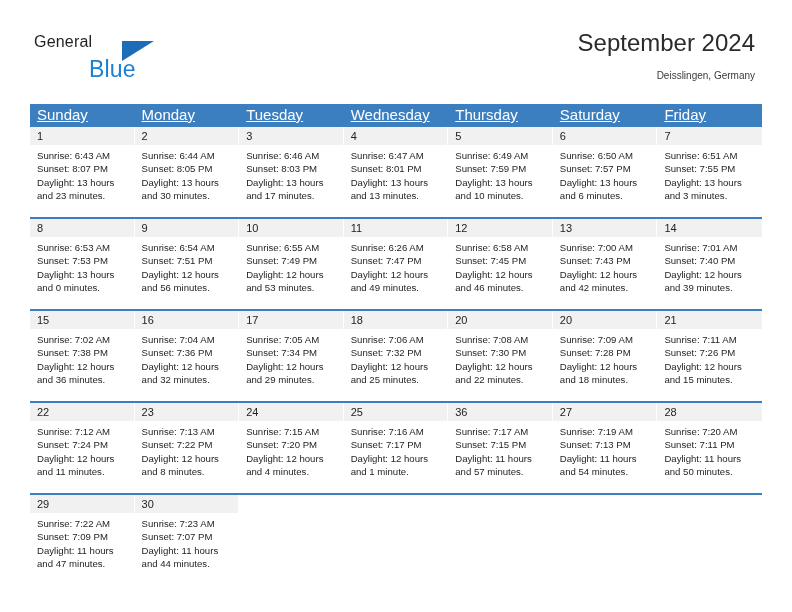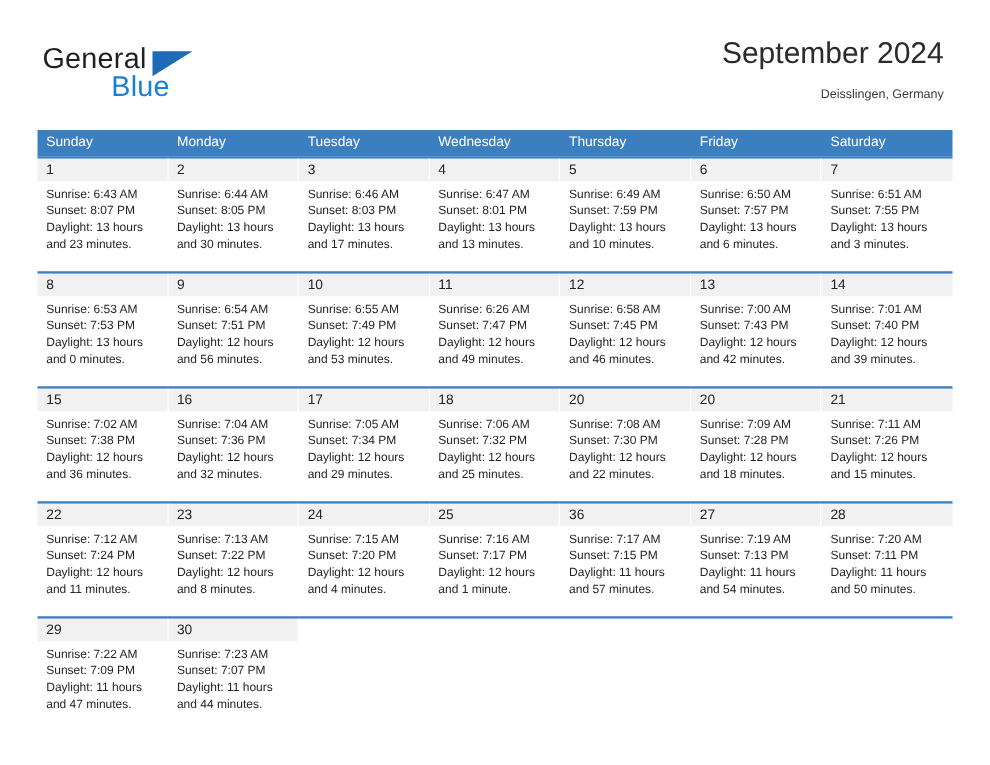--- a/index.html
+++ b/index.html
@@ -31,21 +31,21 @@
   .logo {
     position: absolute;
     left: 34px;
     top: 33px;
     width: 200px;
     height: 56px;
   }
   .logo-general {
     position: absolute;
     left: 0; top: 0;
-    font-size: 23px;
+    font-size: 16px;
     letter-spacing: 0.2px;
     color: #231f20;
     font-family: "Liberation Sans", sans-serif;
   }
   .logo-triangle {
     position: absolute;
     left: 88px;
     top: 8px;
     width: 0; height: 0;
     border-left: 32px solid #1e6bb8;
@@ -92,24 +92,25 @@
     display: flex;
     width: 732px;
     height: 21px;
     background: #3c7fc0;
   }
   .dow {
     width: 104.57px;
     box-sizing: border-box;
     padding-left: 7px;
     color: #ffffff;
-    font-size: 11px;
+    font-size: 15px;
     line-height: 21px;
     white-space: nowrap;
     overflow: hidden;
+    text-decoration: underline;
   }
 
   .week {
     width: 732px;
     margin-top: 0;
   }
   .week-sep {
     height: 14px;
     width: 732px;
     background: #ffffff;
@@ -176,22 +177,22 @@
     </div>
   </div>
 
   <div class="calendar">
     <div class="dow-row" id="dow-row">
         <div class="dow">Sunday</div>
         <div class="dow">Monday</div>
         <div class="dow">Tuesday</div>
         <div class="dow">Wednesday</div>
         <div class="dow">Thursday</div>
+        <div class="dow">Saturday</div>
         <div class="dow">Friday</div>
-        <div class="dow">Saturday</div>
       </div>
     <div id="weeks-container">
         <div class="week">
           <div class="week-top-rule"></div>
           <div class="cells">
             <div class="cell">
               <div class="daynum-band">
                 <span class="daynum">1</span>
               </div>
               <div class="cell-body">

